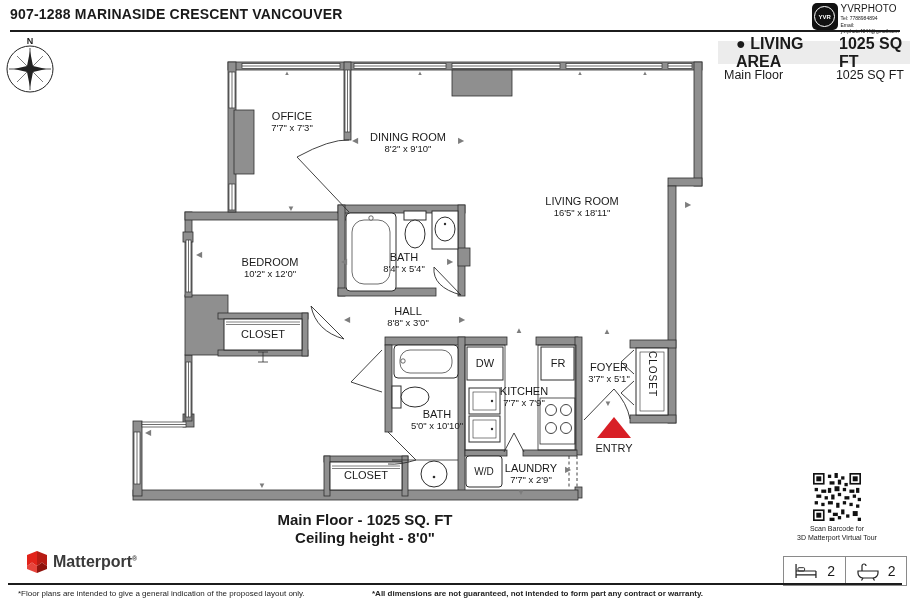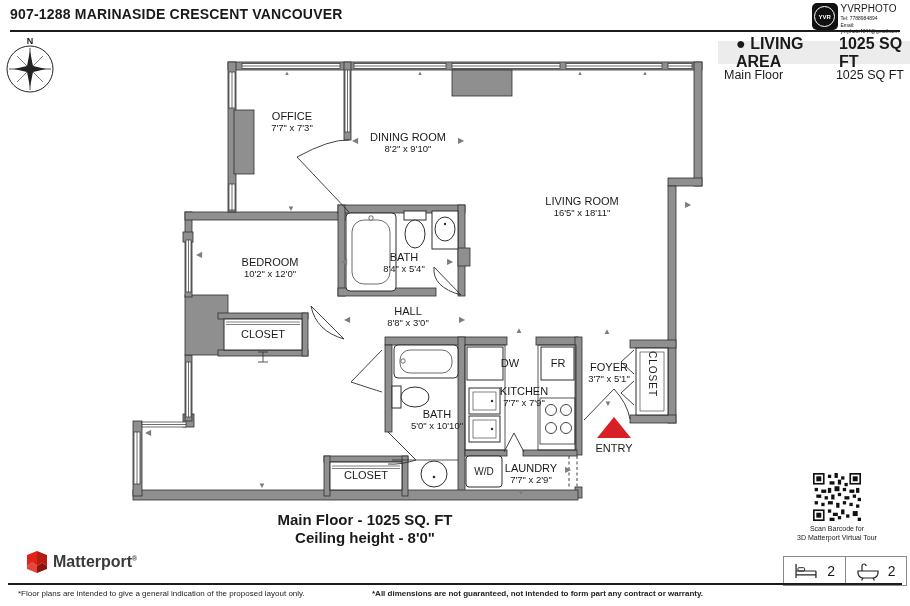--- a/index.html
+++ b/index.html
@@ -274,21 +274,21 @@
     <span class="rd">3'7" x 5'1"</span>
   </div>
   <div class="room-label" style="left:531px;top:462px;">
     <span class="rn">LAUNDRY</span>
     <span class="rd">7'7" x 2'9"</span>
   </div>
 
   <div class="sl" style="left:263px;top:329px;">CLOSET</div>
   <div class="sl" style="left:366px;top:470px;">CLOSET</div>
   <div class="sl vert" style="left:647px;top:351px;height:62px;font-size:10px;">CLOSET</div>
-  <div class="sl" style="left:510px;top:358px;text-align:right;">DW</div>
+  <div class="sl" style="left:485px;top:358px;text-align:right;">DW</div>
   <div class="sl" style="left:558px;top:358px;">FR</div>
   <div class="sl sl-small" style="left:484px;top:467px;">W/D</div>
   <div class="entry-label" style="left:614px;top:442px;">ENTRY</div>
 
   <span class="arrow" style="left:355px;top:141px;">◀</span>
   <span class="arrow" style="left:461px;top:141px;">▶</span>
   <span class="arrow" style="left:688px;top:205px;">▶</span>
   <span class="arrow" style="left:347px;top:320px;">◀</span>
   <span class="arrow" style="left:462px;top:320px;">▶</span>
   <span class="arrow" style="left:344px;top:262px;">◀</span>

